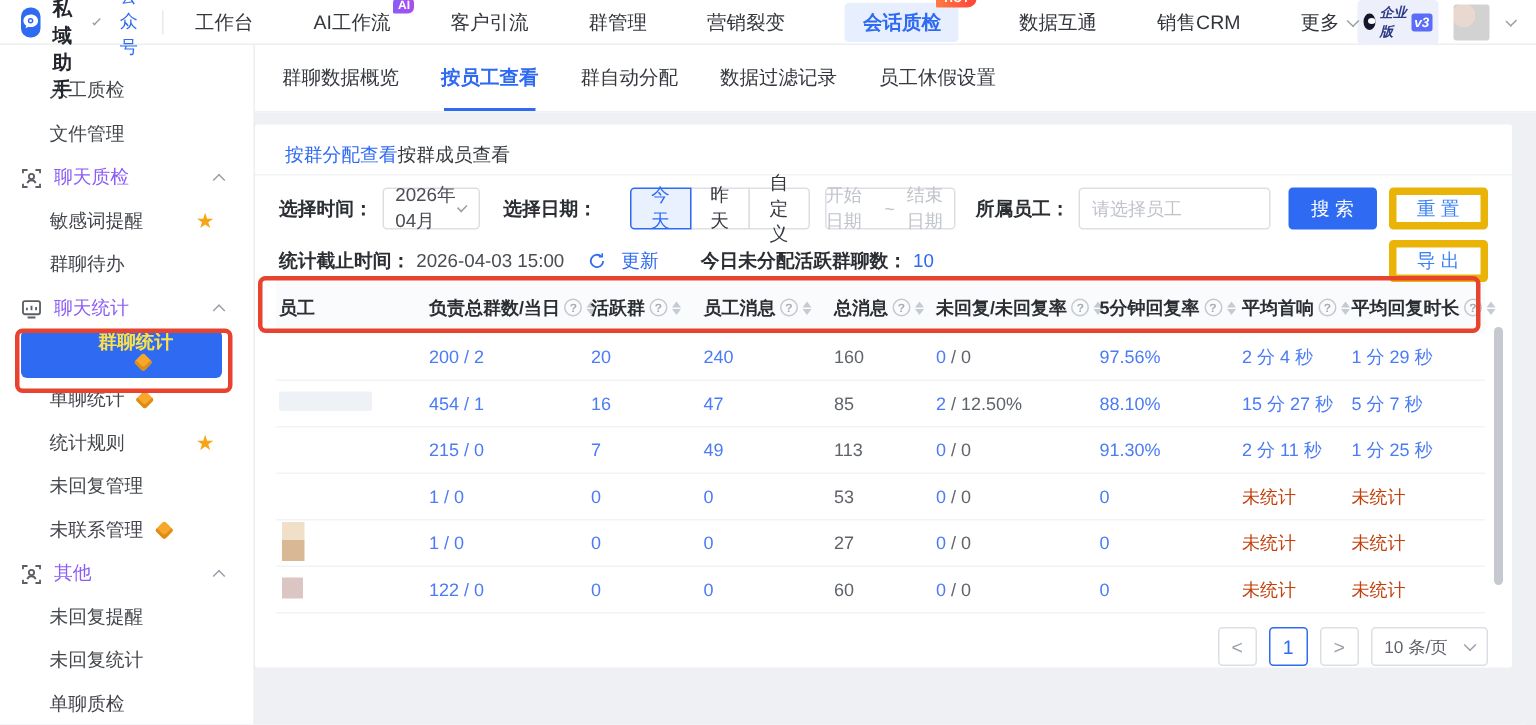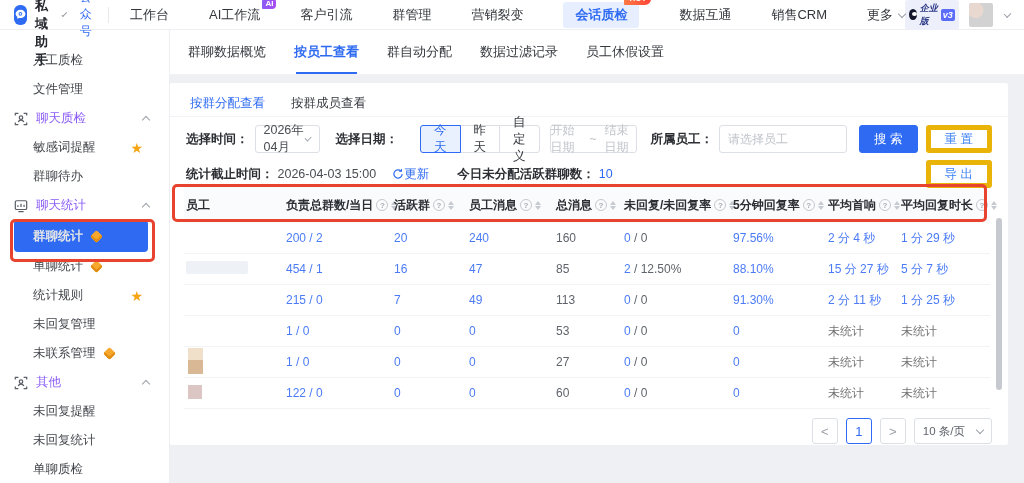--- a/index.html
+++ b/index.html
@@ -41,33 +41,33 @@
     border-right:1px solid #eceef1; padding-top:16px; z-index:3; }
   .side-item { position:relative; height:29px; display:flex; align-items:center; padding-left:33px;
     font-size:12.5px; color:#43464c; cursor:pointer; }
   .side-item.group { padding-left:14px; font-weight:normal; color:#8b5cf6; }
   .gicon { width:15px; height:15px; margin-right:7px; display:flex; align-items:center; }
   .side-item .chev { position:absolute; right:20px; }
   .star { position:absolute; right:26px; color:#f7a514; font-size:14px; }
   .gem { display:inline-block; width:9px; height:9px; background:#f6a72c; border-radius:2px;
     transform:rotate(45deg); margin-left:9px; box-shadow:inset -2px -2px 0 #e08b12; }
   .side-item.selected { height:32px; background:#2f6bf2; border-radius:4px; margin:0 21px 0 14px;
-    padding-left:19px; color:#e5e5e5; font-weight:bold; }
+    padding-left:19px; color:#fde047; font-weight:bold;flex-direction:column; }
   .side-item.selected .gem { background:#f6a72c; }
 
   
   .main { position:absolute; left:170px; top:30px; width:854px; height:453px; }
   .tabbar { height:45px; background:#fff; display:flex; align-items:stretch; padding-left:18px; gap:28px;
     border-bottom:1px solid #f1f2f4; }
   .tab { position:relative; display:flex; align-items:center; font-size:13px; color:#35383e; cursor:pointer; }
   .tab.active { color:#2f6bf2; font-weight:bold; }
   .tab.active::after { content:""; position:absolute; left:2px; right:2px; bottom:0; height:2px; background:#2f6bf2; }
 
   .card { position:relative; margin-top:8px; width:838px; height:362px; background:#fff; border-radius:2px; }
-  .subtabs { display:flex; gap:26px; padding:12px 0 0 20px; height:34px; border-bottom:1px solid #f2f3f5; }
+  .subtabs { display:flex; padding:12px 0 0 20px; height:34px; border-bottom:1px solid #f2f3f5; }
   .subtab { font-size:12.5px; color:#35383e; cursor:pointer; }
   .subtab.active { color:#2f6bf2; }
 
   .filter-row { display:flex; align-items:center; margin:8px 16px 0 16px; height:28px; font-size:12.5px; }
   .flabel { color:#2b2e33; font-weight:bold; margin-right:6px; white-space:nowrap; }
   .select-box { width:112px; height:28px; border:1px solid #dcdfe4; border-radius:3px; display:flex;
     align-items:center; padding:0 8px; color:#4a4d53; font-size:12.5px; margin-right:16px; cursor:pointer; }
   .select-box .chev { margin-left:auto; }
   .seg { display:flex; margin-right:10px; }
   .seg-btn { height:28px; padding:0 13px; border:1px solid #dcdfe4; background:#fff; display:flex;
@@ -81,21 +81,21 @@
     font-size:12px; color:#4a4d53; outline:none; margin-right:12px; font-family:inherit; }
   .staff-input::placeholder { color:#bfc3ca; }
   .btn { height:28px; padding:0 14px; border-radius:3px; font-size:12.5px; display:flex; align-items:center;
     cursor:pointer; white-space:nowrap; }
   .btn.primary { background:#2f6bf2; color:#fff; border:1px solid #2f6bf2; margin-right:8px; }
   .btn.plain { background:#fff; color:#3b82f6; border:5px solid #eab308; }
 
   .stats-row { display:flex; align-items:center; margin:10px 16px 0 16px; height:22px; font-size:12.5px; }
   .stat-label { font-weight:bold; color:#2b2e33; }
   .stat-value { color:#4a4d53; margin-left:4px; }
-  .refresh { display:flex; align-items:center; color:#2f6bf2; margin-left:16px; cursor:pointer; gap:0;text-align:right; }
+  .refresh { display:flex; align-items:center; color:#2f6bf2; margin-left:16px; cursor:pointer; gap:10px;text-align:right; }
   .stat-num { color:#2f6bf2; margin-left:4px; }
   .gap28 { width:28px; }
   .export-wrap { margin-left:auto; }
 
   
   .table { margin:2px 16px 0 14px; width:806px; }
   .thead, .trow { display:grid; grid-template-columns:100px 108px 75px 87px 68px 109px 95px 73px 1fr; }
   .thead { height:36px; background:#fafbfc; align-items:center; }
   .th { display:flex; align-items:center; gap:3px; font-size:12px; font-weight:bold; color:#2b2e33;
     padding-left:2px; white-space:nowrap; }
@@ -103,21 +103,21 @@
     font-size:8px; line-height:11px; text-align:center; flex:none; cursor:pointer; }
   .info::after { content:"?"; }
   .sorter { display:flex; flex-direction:column; gap:1px; cursor:pointer; }
   .sorter i { width:0; height:0; border-left:3.5px solid transparent; border-right:3.5px solid transparent; }
   .sorter .s-up { border-bottom:4px solid #c6cad1; }
   .sorter .s-dn { border-top:4px solid #c6cad1; }
   .trow { height:31px; align-items:center; border-bottom:1px solid #f2f3f5; }
   .td { font-size:12px; padding-left:2px; white-space:nowrap; }
   .c-blue { color:#4b7bf5; cursor:pointer; }
   .c-dark { color:#5f646b; }
-  .c-mute { color:#737373; }
+  .c-mute { color:#c2410c; }
   .redact-bar { display:inline-block; width:62px; height:13px; background:#eef1f5; border-radius:2px; }
   .avatar-tan { display:inline-block; width:15px; height:26px; margin-left:2px;
     background:linear-gradient(180deg,#f0e0c9 0 45%, #d9b896 45% 100%); }
   .avatar-pink { display:inline-block; width:14px; height:14px; margin-left:2px; background:#dcc6c4; }
 
   
   .pager { display:flex; justify-content:flex-end; align-items:center; gap:8px; margin:9px 16px 0 0; }
   .pg-btn { width:26px; height:26px; border:1px solid #dcdfe4; border-radius:3px; background:#fff;
     display:flex; align-items:center; justify-content:center; color:#9aa0a8; font-size:13px; cursor:pointer; }
   .pg-btn.current { border-color:#2f6bf2; color:#2f6bf2; }

